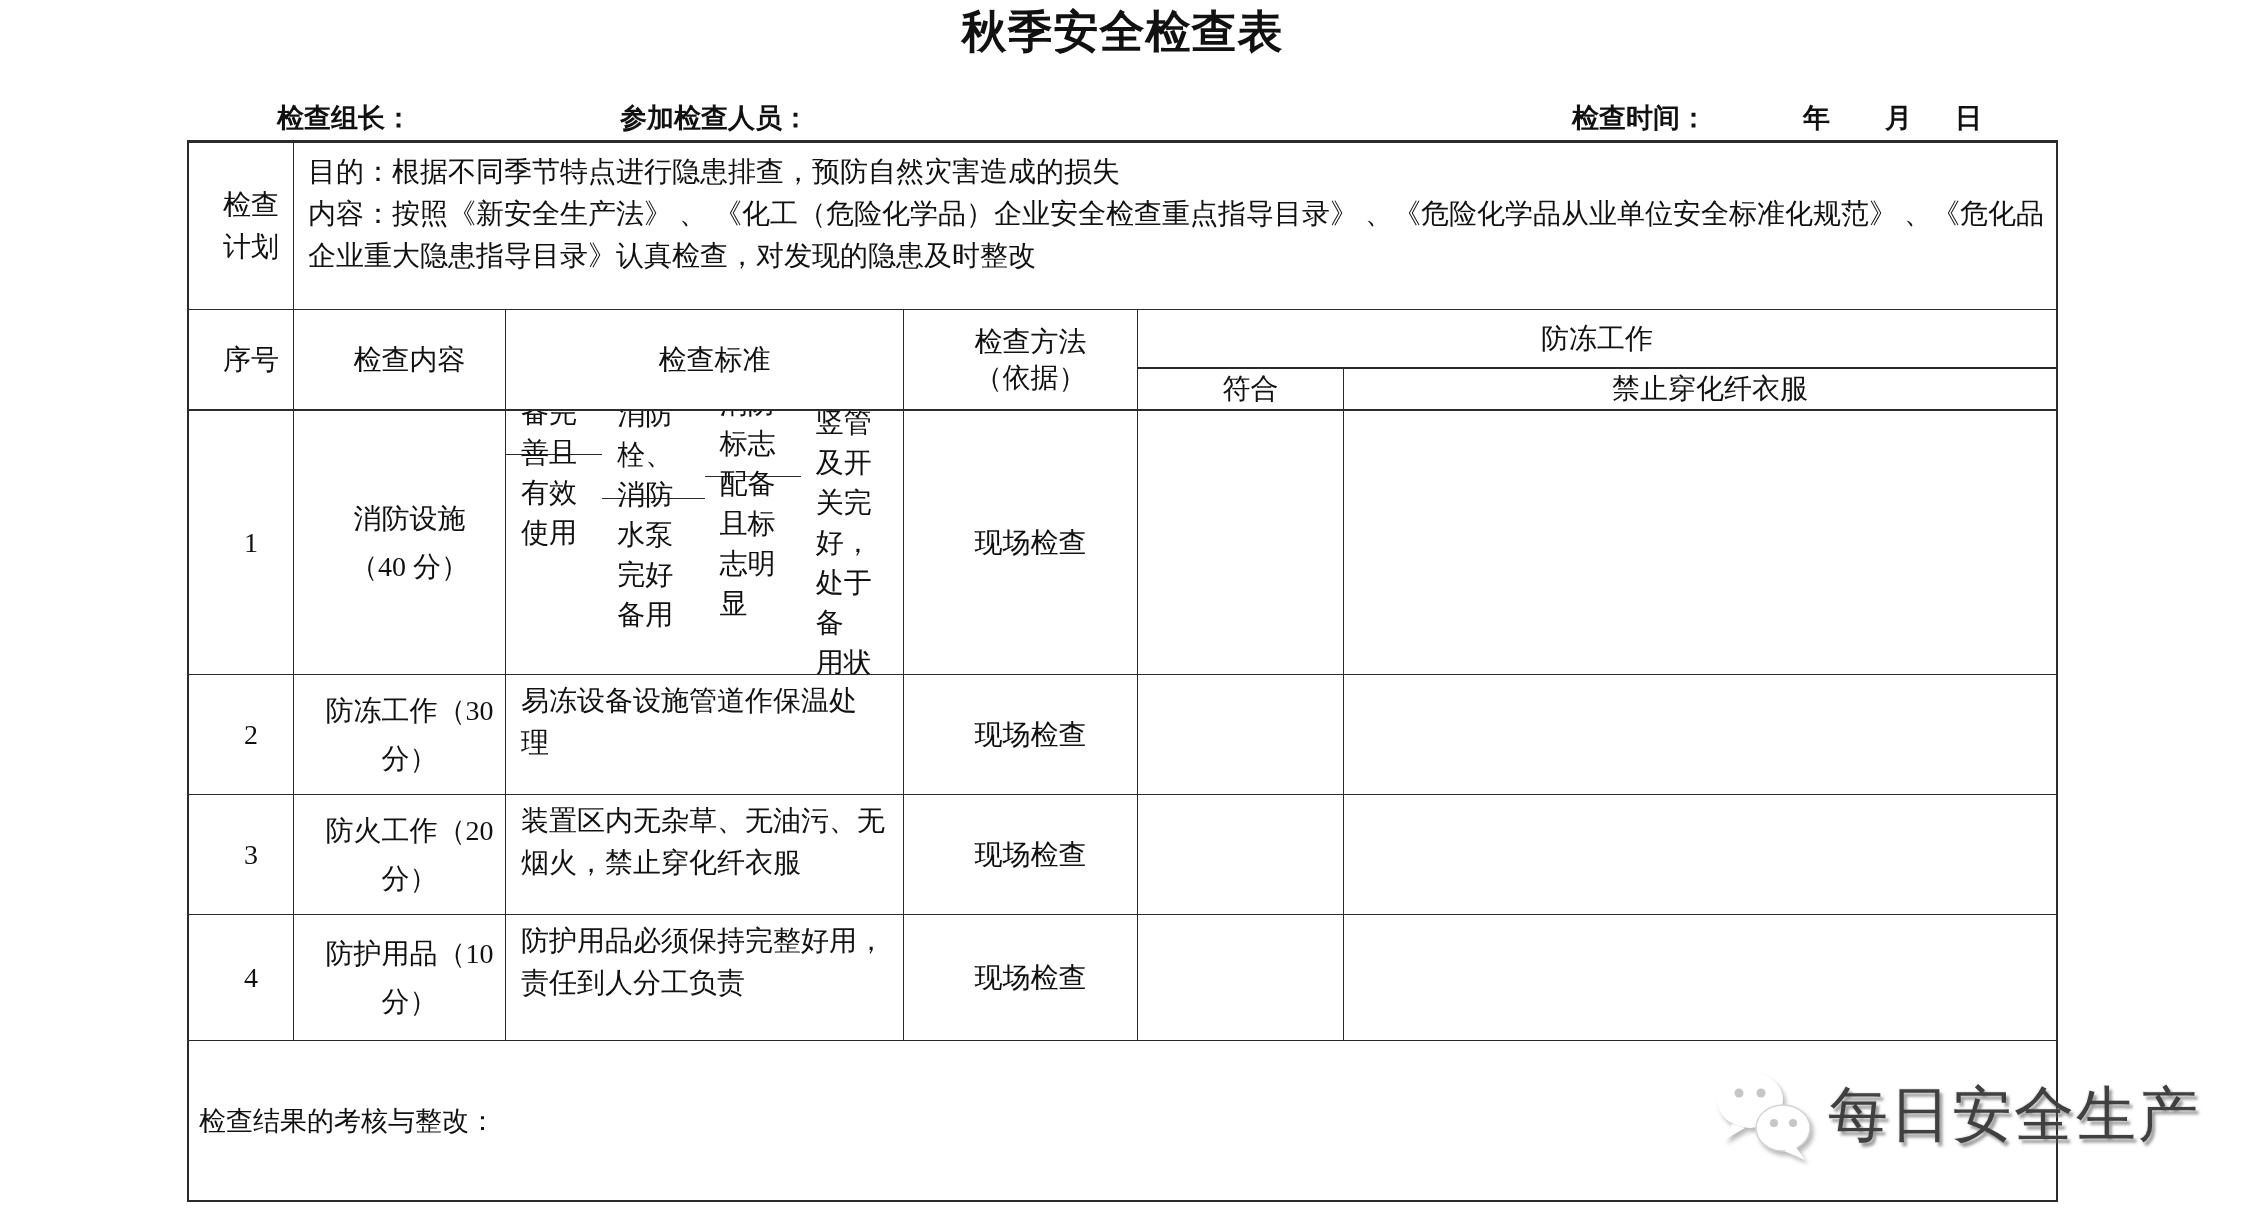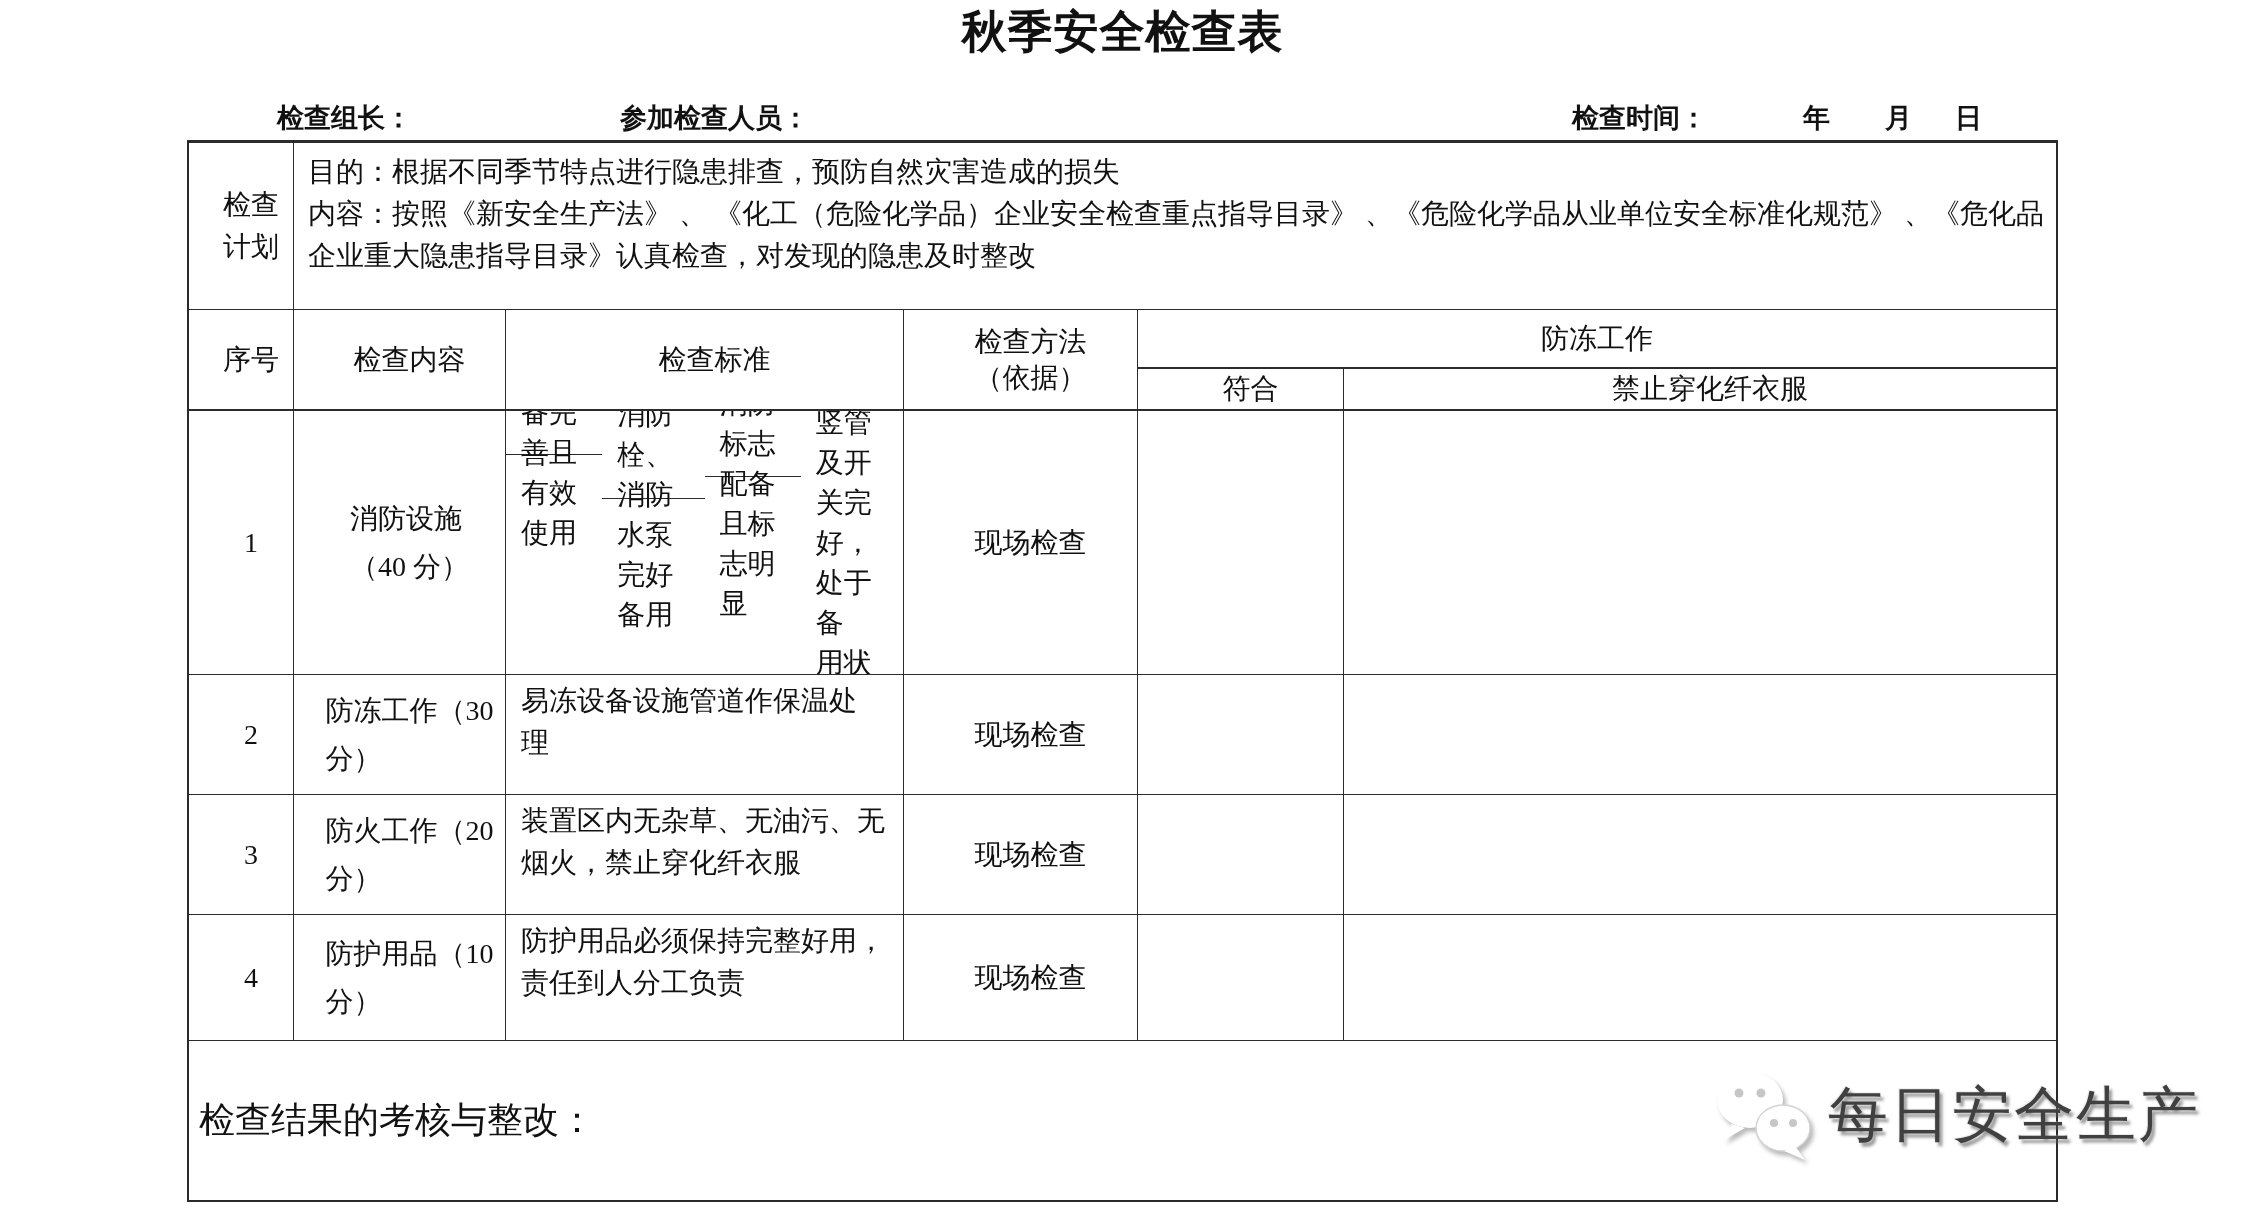--- a/index.html
+++ b/index.html
@@ -18,39 +18,39 @@
     border:2px solid #2b2b2b;border-top-width:3px;box-sizing:border-box;
     display:flex;flex-direction:column;font-size:28px;
   }
   .row{display:flex;border-bottom:1px solid #2b2b2b;box-sizing:border-box;flex:0 0 auto;}
   .row-b{border-bottom-width:2px;}
   .row-g{border-bottom:none;flex:1 1 auto;}
   .c{border-right:1px solid #2b2b2b;box-sizing:border-box;overflow:hidden;}
   .last{border-right:none;}
   .w1{width:105px;} .w2{width:212px;} .w3{width:398px;} .w4{width:234px;} .w5{width:206px;}
   .grow{flex:1 1 auto;}
-  .center{display:flex;align-items:center;justify-content:center;padding-left:20px;}
+  .center{display:flex;align-items:center;justify-content:center;text-align:center;padding-left:20px;}
   .preline{white-space:pre-line;}
   .plan-label{line-height:42px;}
   .plan-content{padding:8px 6px 0 14px;}
   .plan-content .pline{line-height:42px;white-space:pre-line;}
   .evalwrap{display:flex;flex-direction:column;padding:0;}
   .evalhead{height:59px;border-bottom:2px solid #2b2b2b;box-sizing:border-box;
     display:flex;align-items:center;justify-content:center;}
   .evalsplit{display:flex;flex:1 1 auto;}
   .evalsplit .c{border-bottom:none;}
   .hcell{line-height:36px;}
   .stdstack{display:flex;flex-direction:row;padding:0;}
   .sub{border-bottom:1px solid #2b2b2b;box-sizing:border-box;display:flex;align-items:center;
     padding:0 10px 0 15px;line-height:40px;white-space:pre-line;}
   .sub.s1{height:44px;} .sub.s2{height:88px;} .sub.s3{height:66px;}
   .sub.slast{flex:1 1 auto;border-bottom:none;}
   .stdtop{padding:5px 10px 0 15px;line-height:42px;white-space:pre-line;}
   .contentcell{line-height:48px;}
-  .footer-cell{display:flex;align-items:center;padding-left:10px;font-size:36px;}
+  .footer-cell{display:flex;align-items:center;padding-left:10px;font-size:27px;}
   
   .wm{position:absolute;left:1712px;top:1066px;display:flex;align-items:center;z-index:3;}
   .wm-icon{filter:drop-shadow(3px 4px 2px rgba(100,100,100,0.45));}
   .wm-text{
     font-size:60px;color:#404040;margin-left:8px;letter-spacing:2px;white-space:nowrap;
     text-shadow:3px 4px 3px rgba(90,90,90,0.6), -1px -1px 0 rgba(200,200,200,0.35);
     font-family:Liberation Mono, monospace;
   }
 </style>
 </head>

